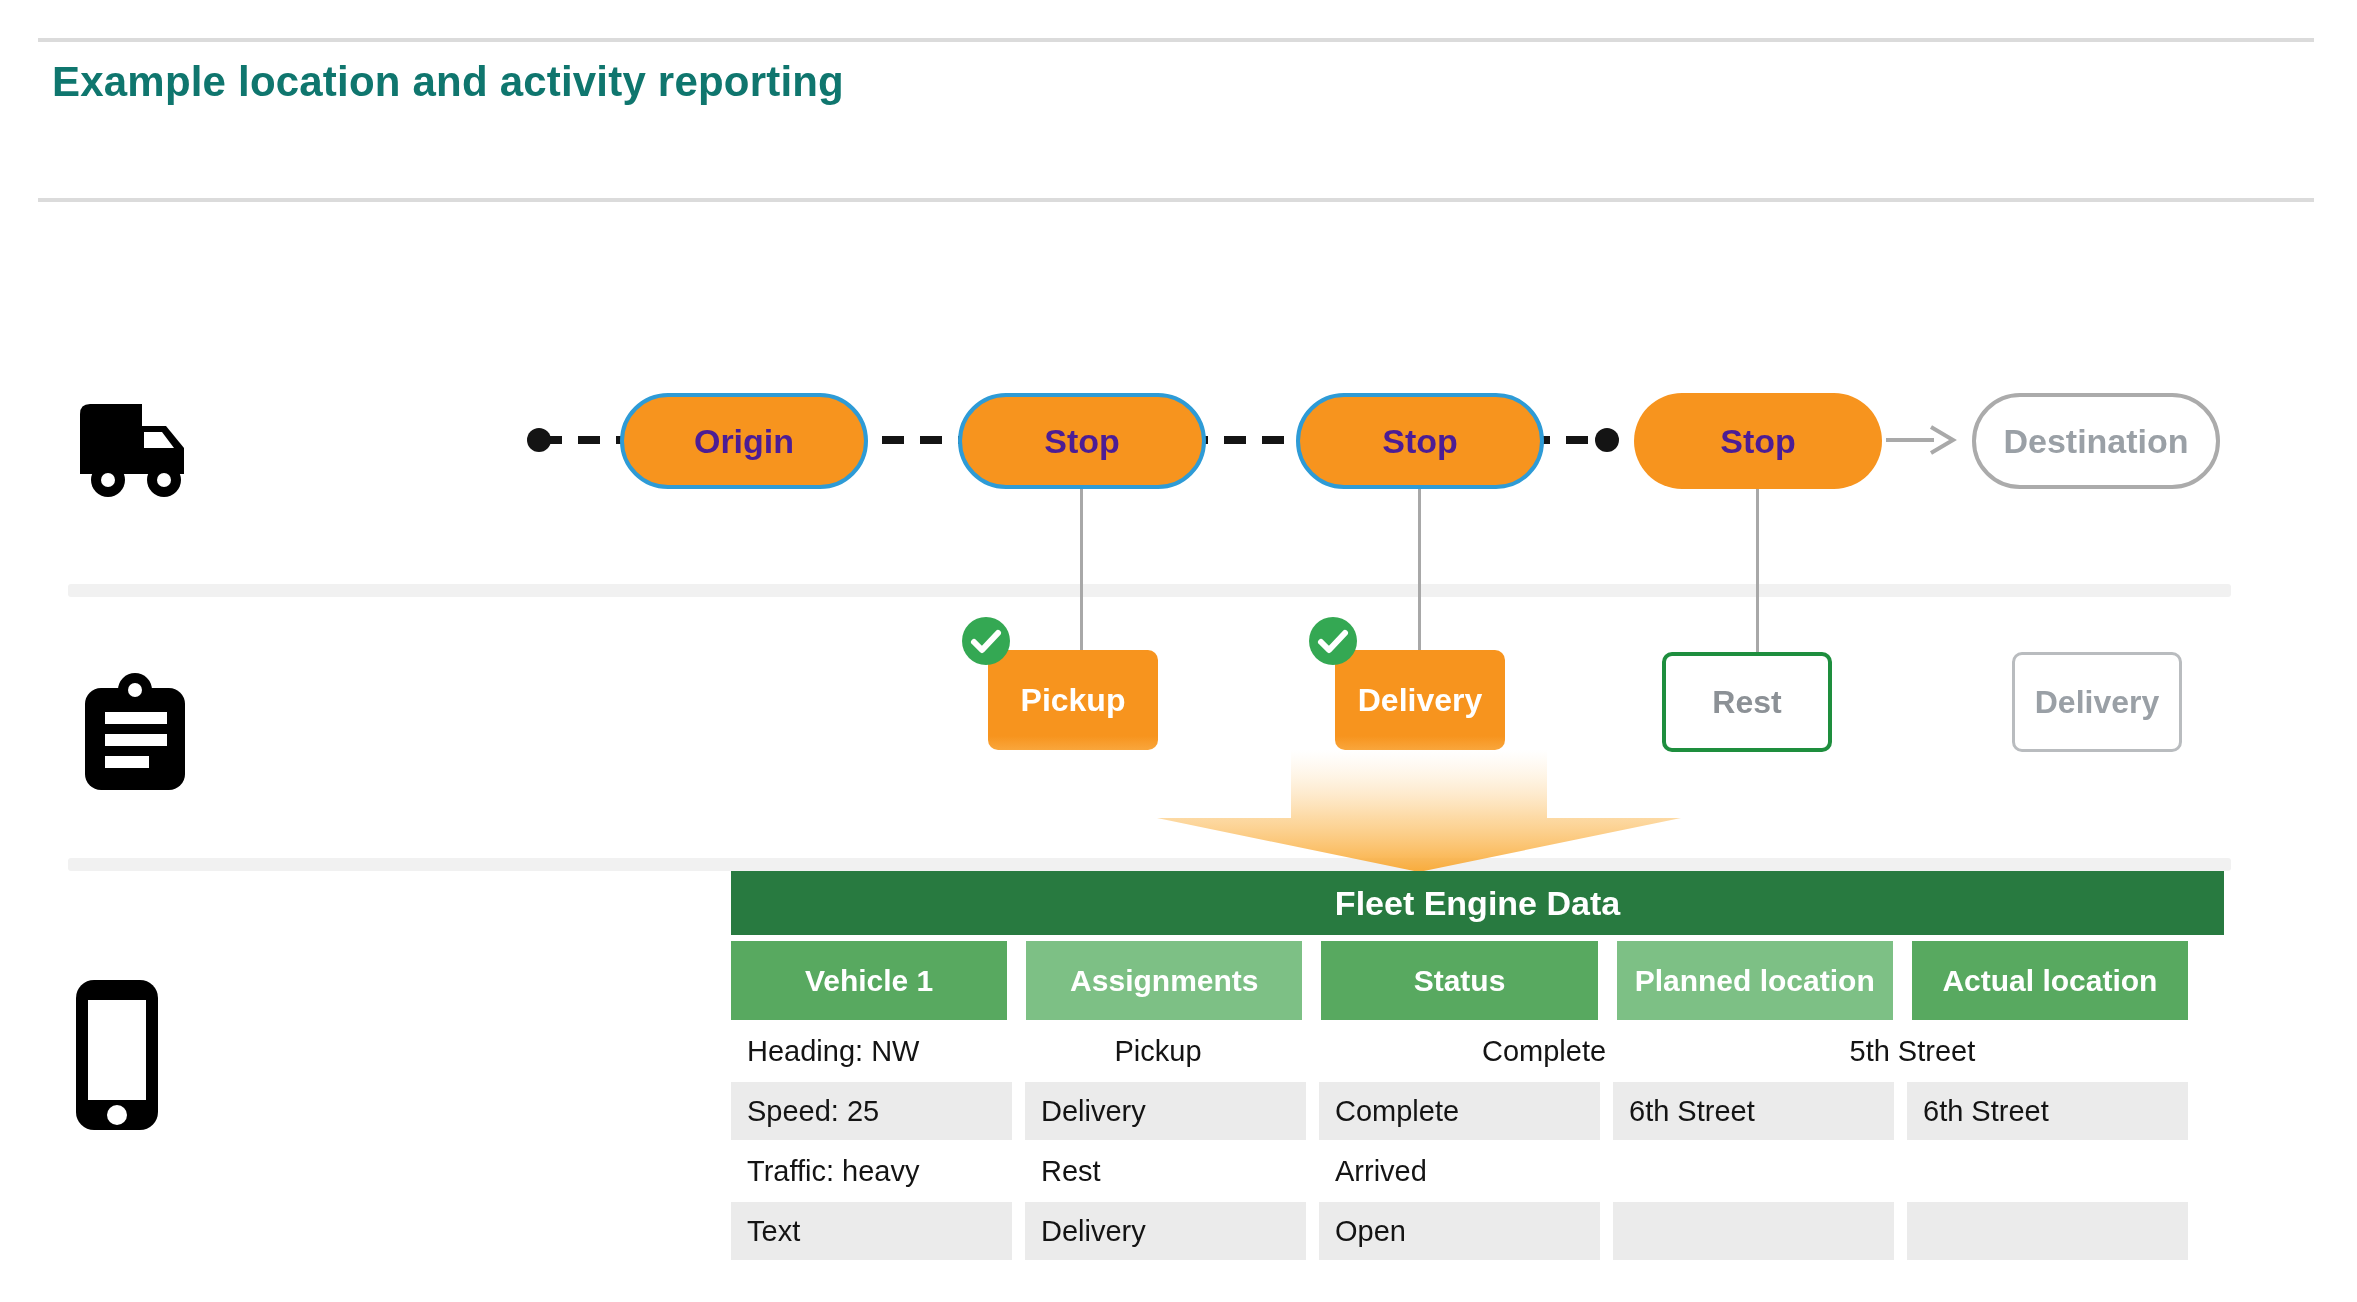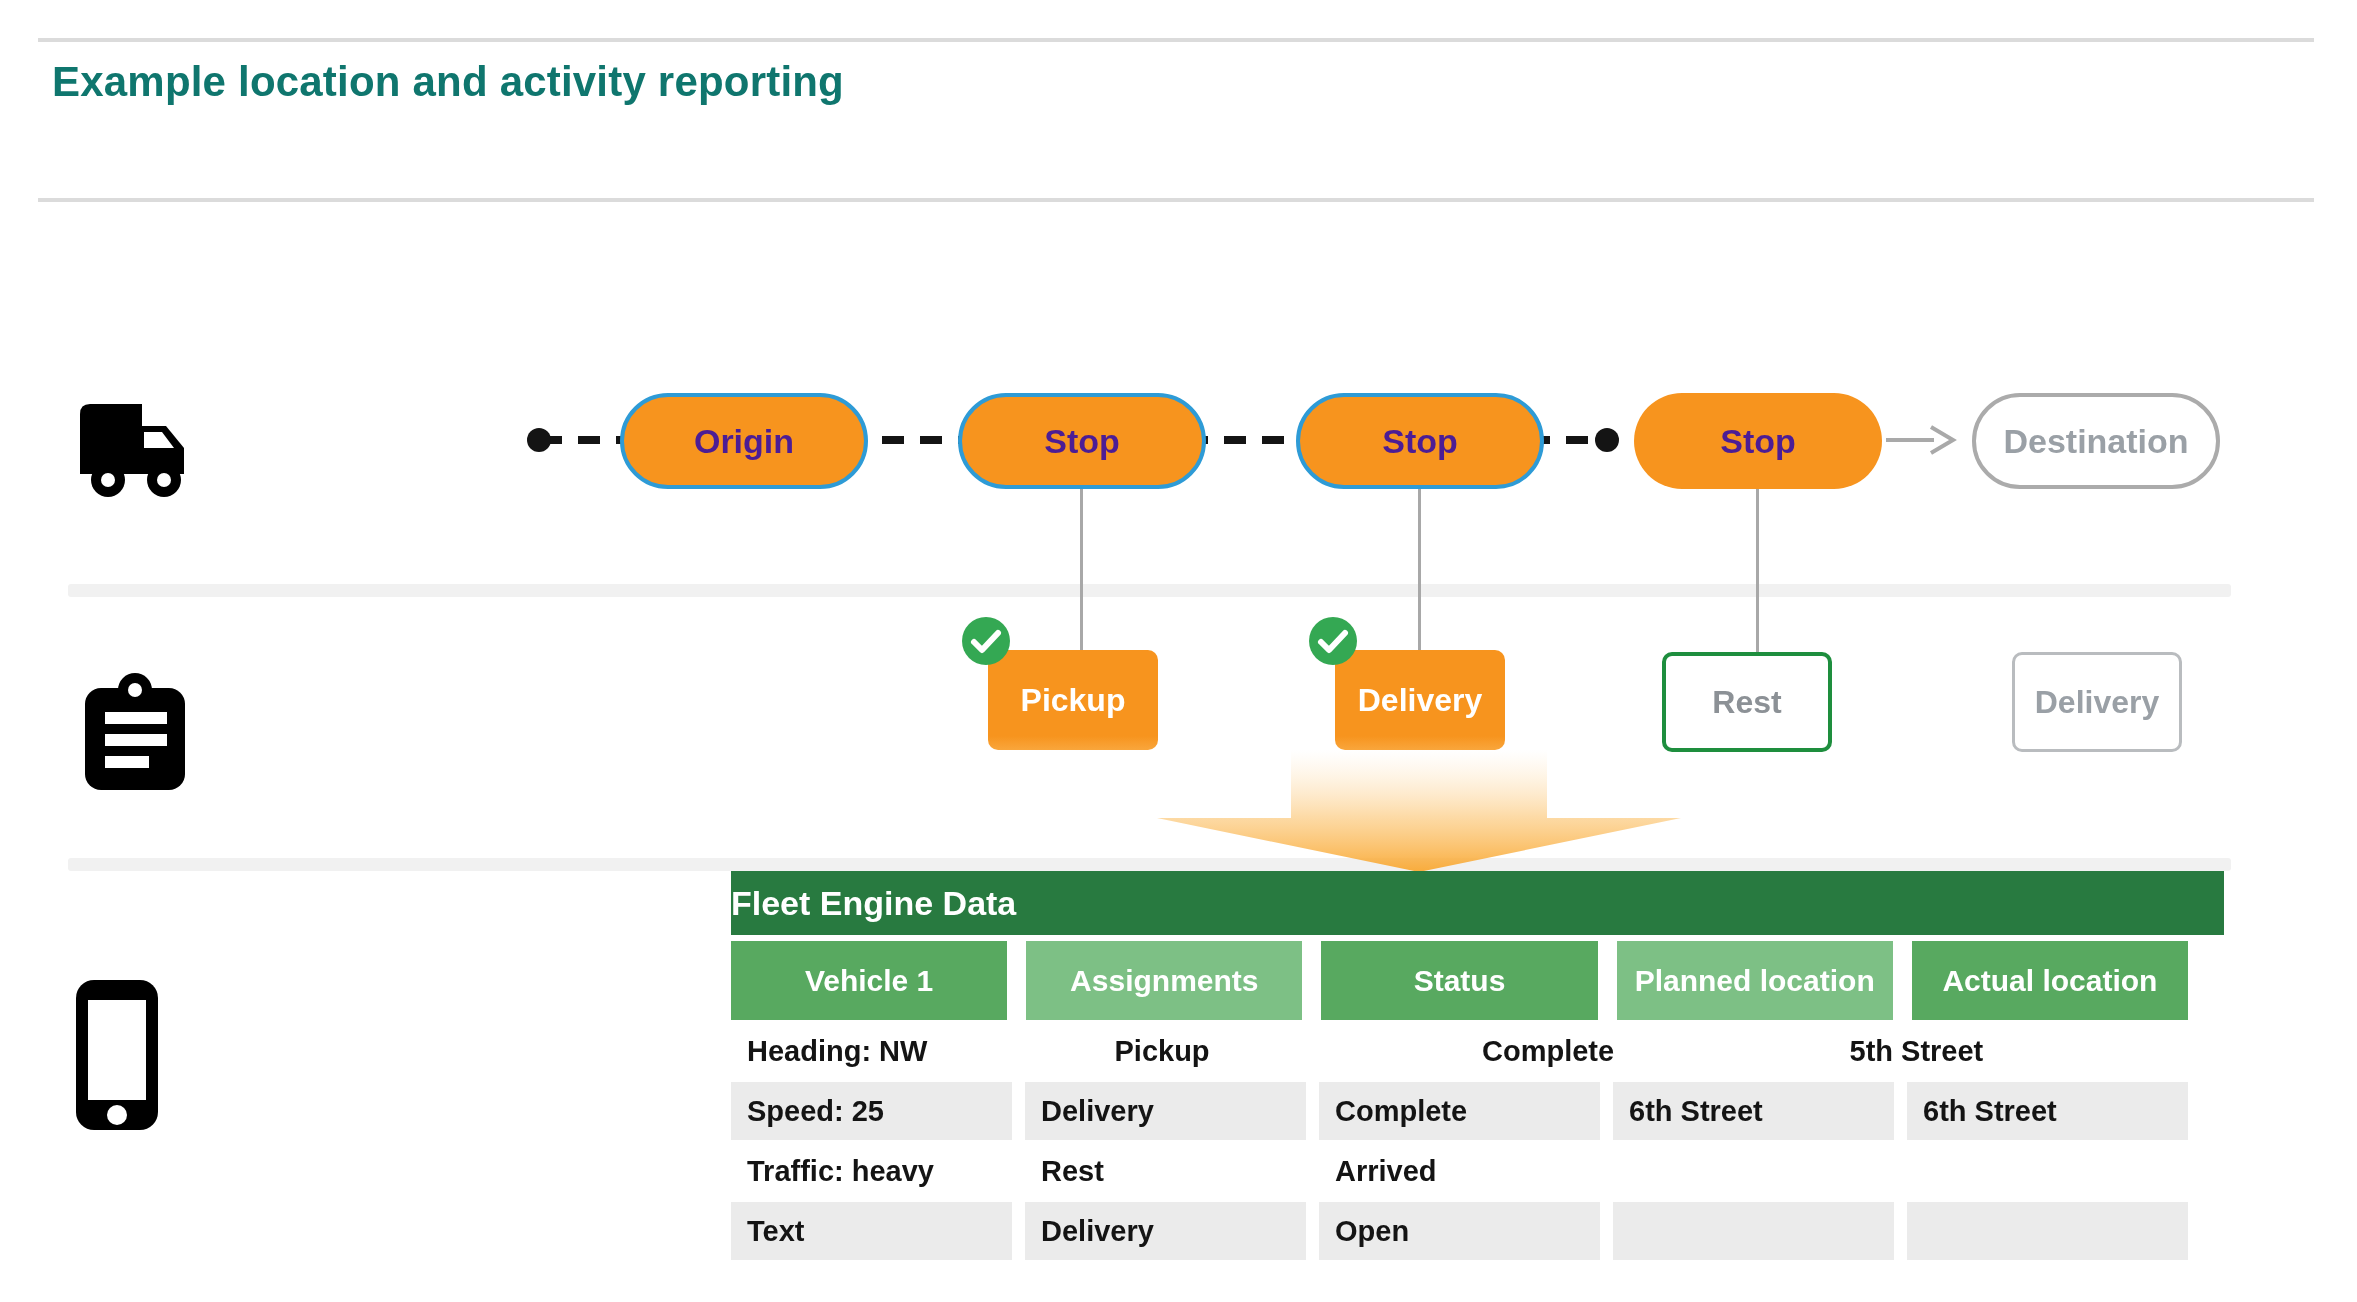--- a/index.html
+++ b/index.html
@@ -39,32 +39,32 @@
     font-size:32px;font-weight:700;box-sizing:border-box;
   }
   .task.orange{background:linear-gradient(180deg,#F7941E 0 86%,#F9A63C 100%);color:#ffffff;}
   .task.rest{background:#ffffff;border:4px solid #1E8E3E;color:#8C9196;}
   .task.ghost{background:#ffffff;border:3px solid #B9BCBF;color:#9AA0A6;}
   .badge{position:absolute;left:-27px;top:-34px;width:50px;height:50px;}
 
   
   .tbl-title{
     position:absolute;left:731px;top:871px;width:1493px;height:64px;background:#287A40;
-    display:flex;align-items:center;justify-content:flex-start;
+    display:flex;align-items:center;justify-content:center;
     color:#ffffff;font-size:34px;font-weight:700;
   }
   .tbl-head{position:absolute;left:731px;top:941px;width:1457px;height:79px;display:flex;gap:19px;}
   .tbl-head .hcell{
     flex:1;display:flex;align-items:center;justify-content:center;
     color:#ffffff;font-size:30px;font-weight:700;
   }
   .hcell.mid{background:#58A960;}
   .hcell.lite{background:#7DC085;}
   .tbl-body{position:absolute;left:731px;top:1022px;width:1457px;}
-  .trow{display:flex;gap:13px;height:58px;margin-bottom:2px;font-weight:bold;}
+  .trow{display:flex;gap:13px;height:58px;margin-bottom:2px;}
   .trow .tcell{
     flex:1;display:flex;align-items:center;padding-left:16px;box-sizing:border-box;
     font-size:29px;color:#141414;
   }
   .trow.gray .tcell{background:#EBEBEB;}
 
   .icon-wrap{position:absolute;}
   svg{display:block;}
 </style>
 </head>

